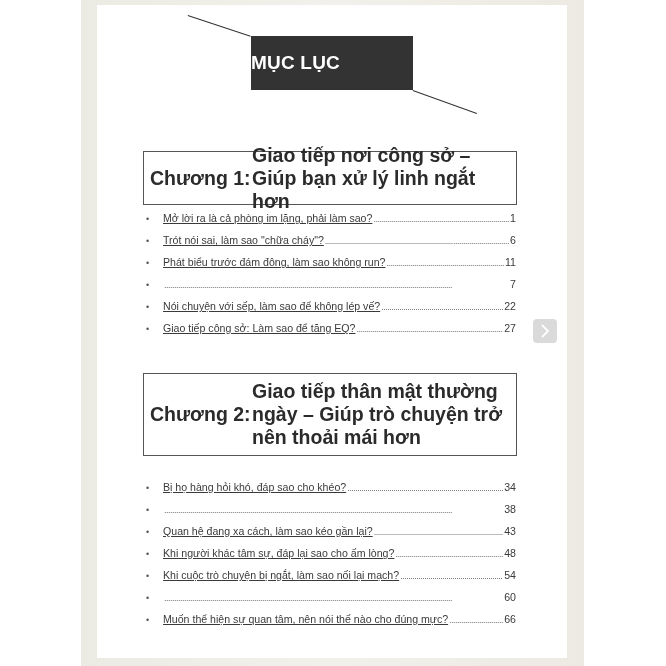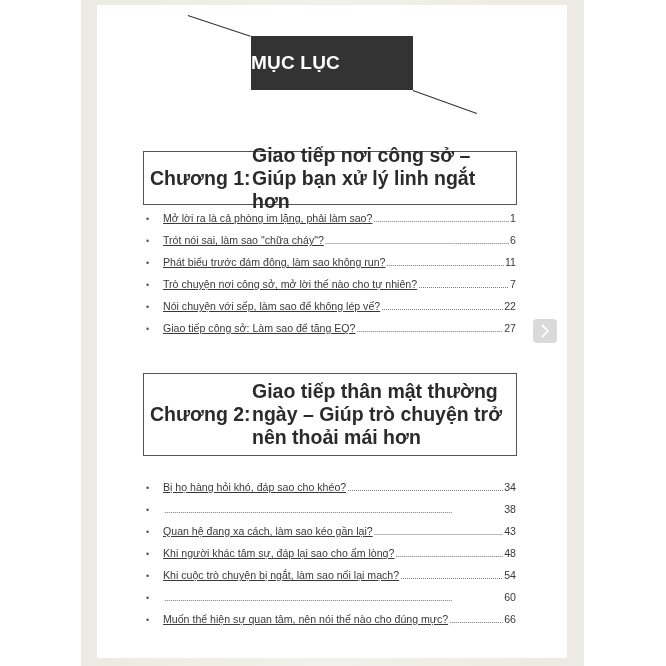--- a/index.html
+++ b/index.html
@@ -94,21 +94,20 @@
       <span class="page-num">6</span>
     </li>
   <li>
       <span class="bullet">•</span>
       <span class="text">Phát biểu trước đám đông, làm sao không run?</span>
       <span class="dots"></span>
       <span class="page-num">11</span>
     </li>
   <li>
       <span class="bullet">•</span>
-      <span class="text">Trò chuyện nơi công sở, mở lời thế nào cho tự nhiên?</span>
       <span class="dots"></span>
       <span class="page-num">7</span>
     </li>
   <li>
       <span class="bullet">•</span>
       <span class="text">Nói chuyện với sếp, làm sao để không lép vế?</span>
       <span class="dots"></span>
       <span class="page-num">22</span>
     </li>
   <li>

